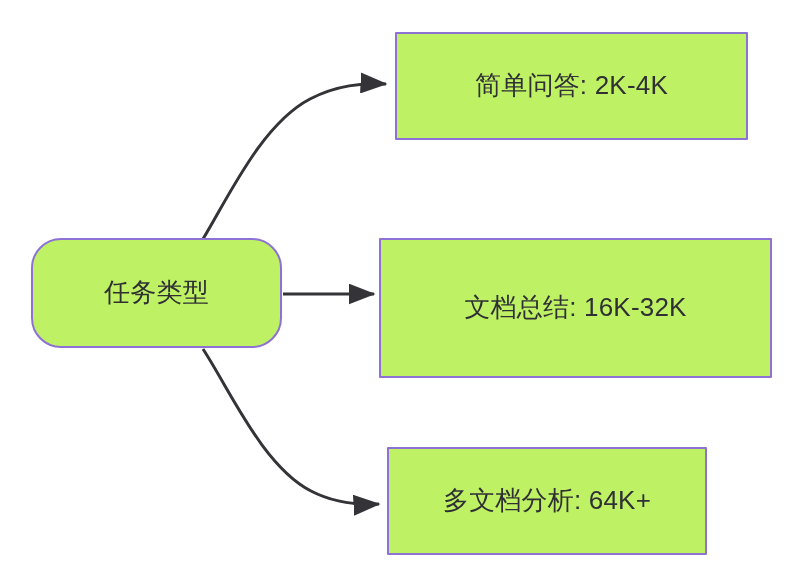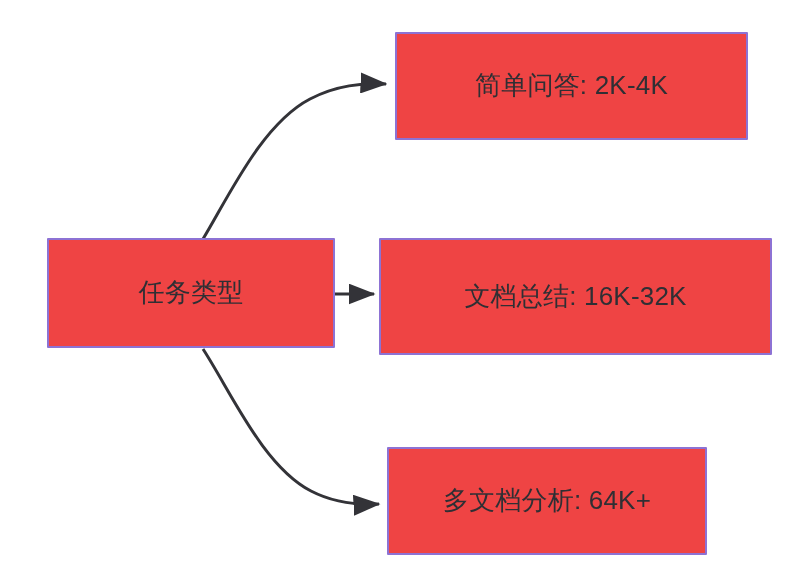--- a/index.html
+++ b/index.html
@@ -17,55 +17,56 @@
   #flowchart {
     position: absolute;
     left: 0;
     top: 0;
     width: 787px;
     height: 572px;
   }
   .node-box {
     position: absolute;
     box-sizing: border-box;
-    background: #ef4444;
+    background: #bef264;
     border: 2px solid #8d72d4;
     border-radius: 1px;
     display: flex;
     align-items: center;
     justify-content: center;
     text-align: center;
   }
   .node-label {
     color: #2f2f34;
     font-size: 26px;
     line-height: 1.2;
     letter-spacing: 0.2px;
     white-space: nowrap;
   }
   
   #node-root {
-    left: 47px;
+    left: 31px;
     top: 238px;
-    width: 288px;
+    width: 251px;
     height: 110px;
+    border-radius: 30px;
   }
   
   #node-simple-qa {
     left: 395px;
     top: 32px;
     width: 353px;
     height: 108px;
   }
   
   #node-doc-summary {
     left: 379px;
     top: 238px;
     width: 393px;
-    height: 117px;
+    height: 140px;
   }
   
   #node-multi-doc {
     left: 387px;
     top: 447px;
     width: 320px;
     height: 108px;
   }
   .edge-layer {
     position: absolute;

